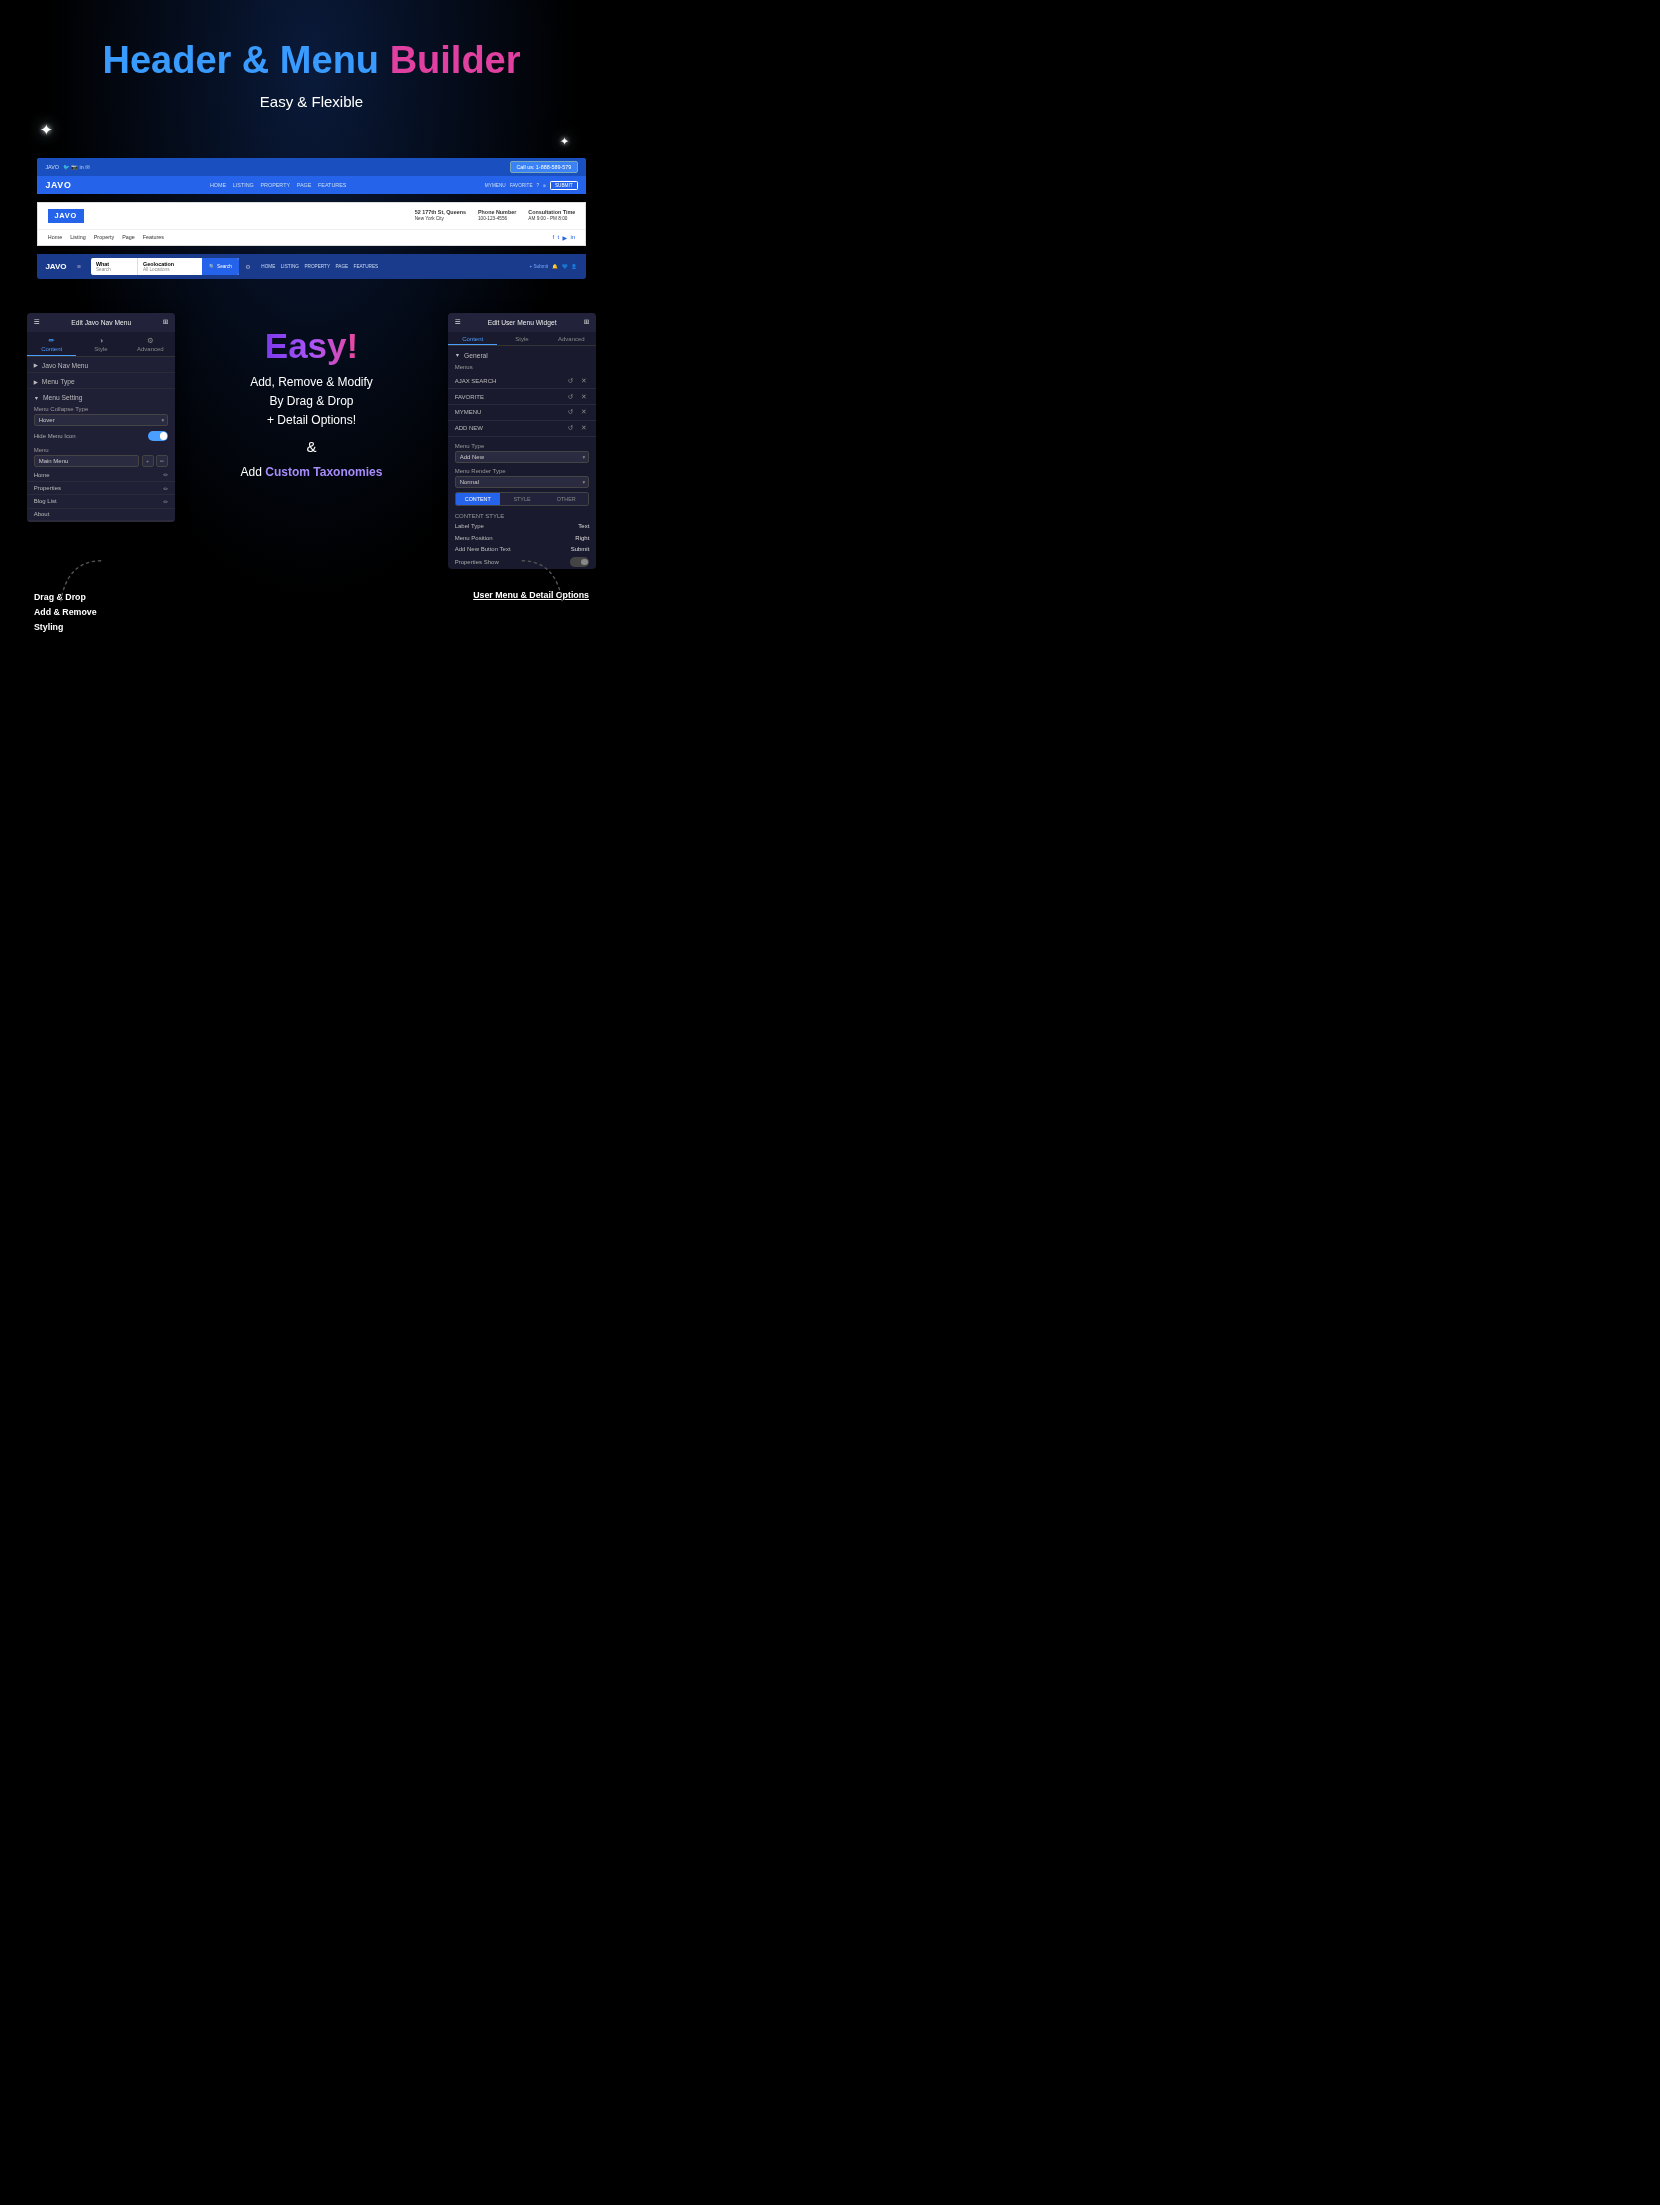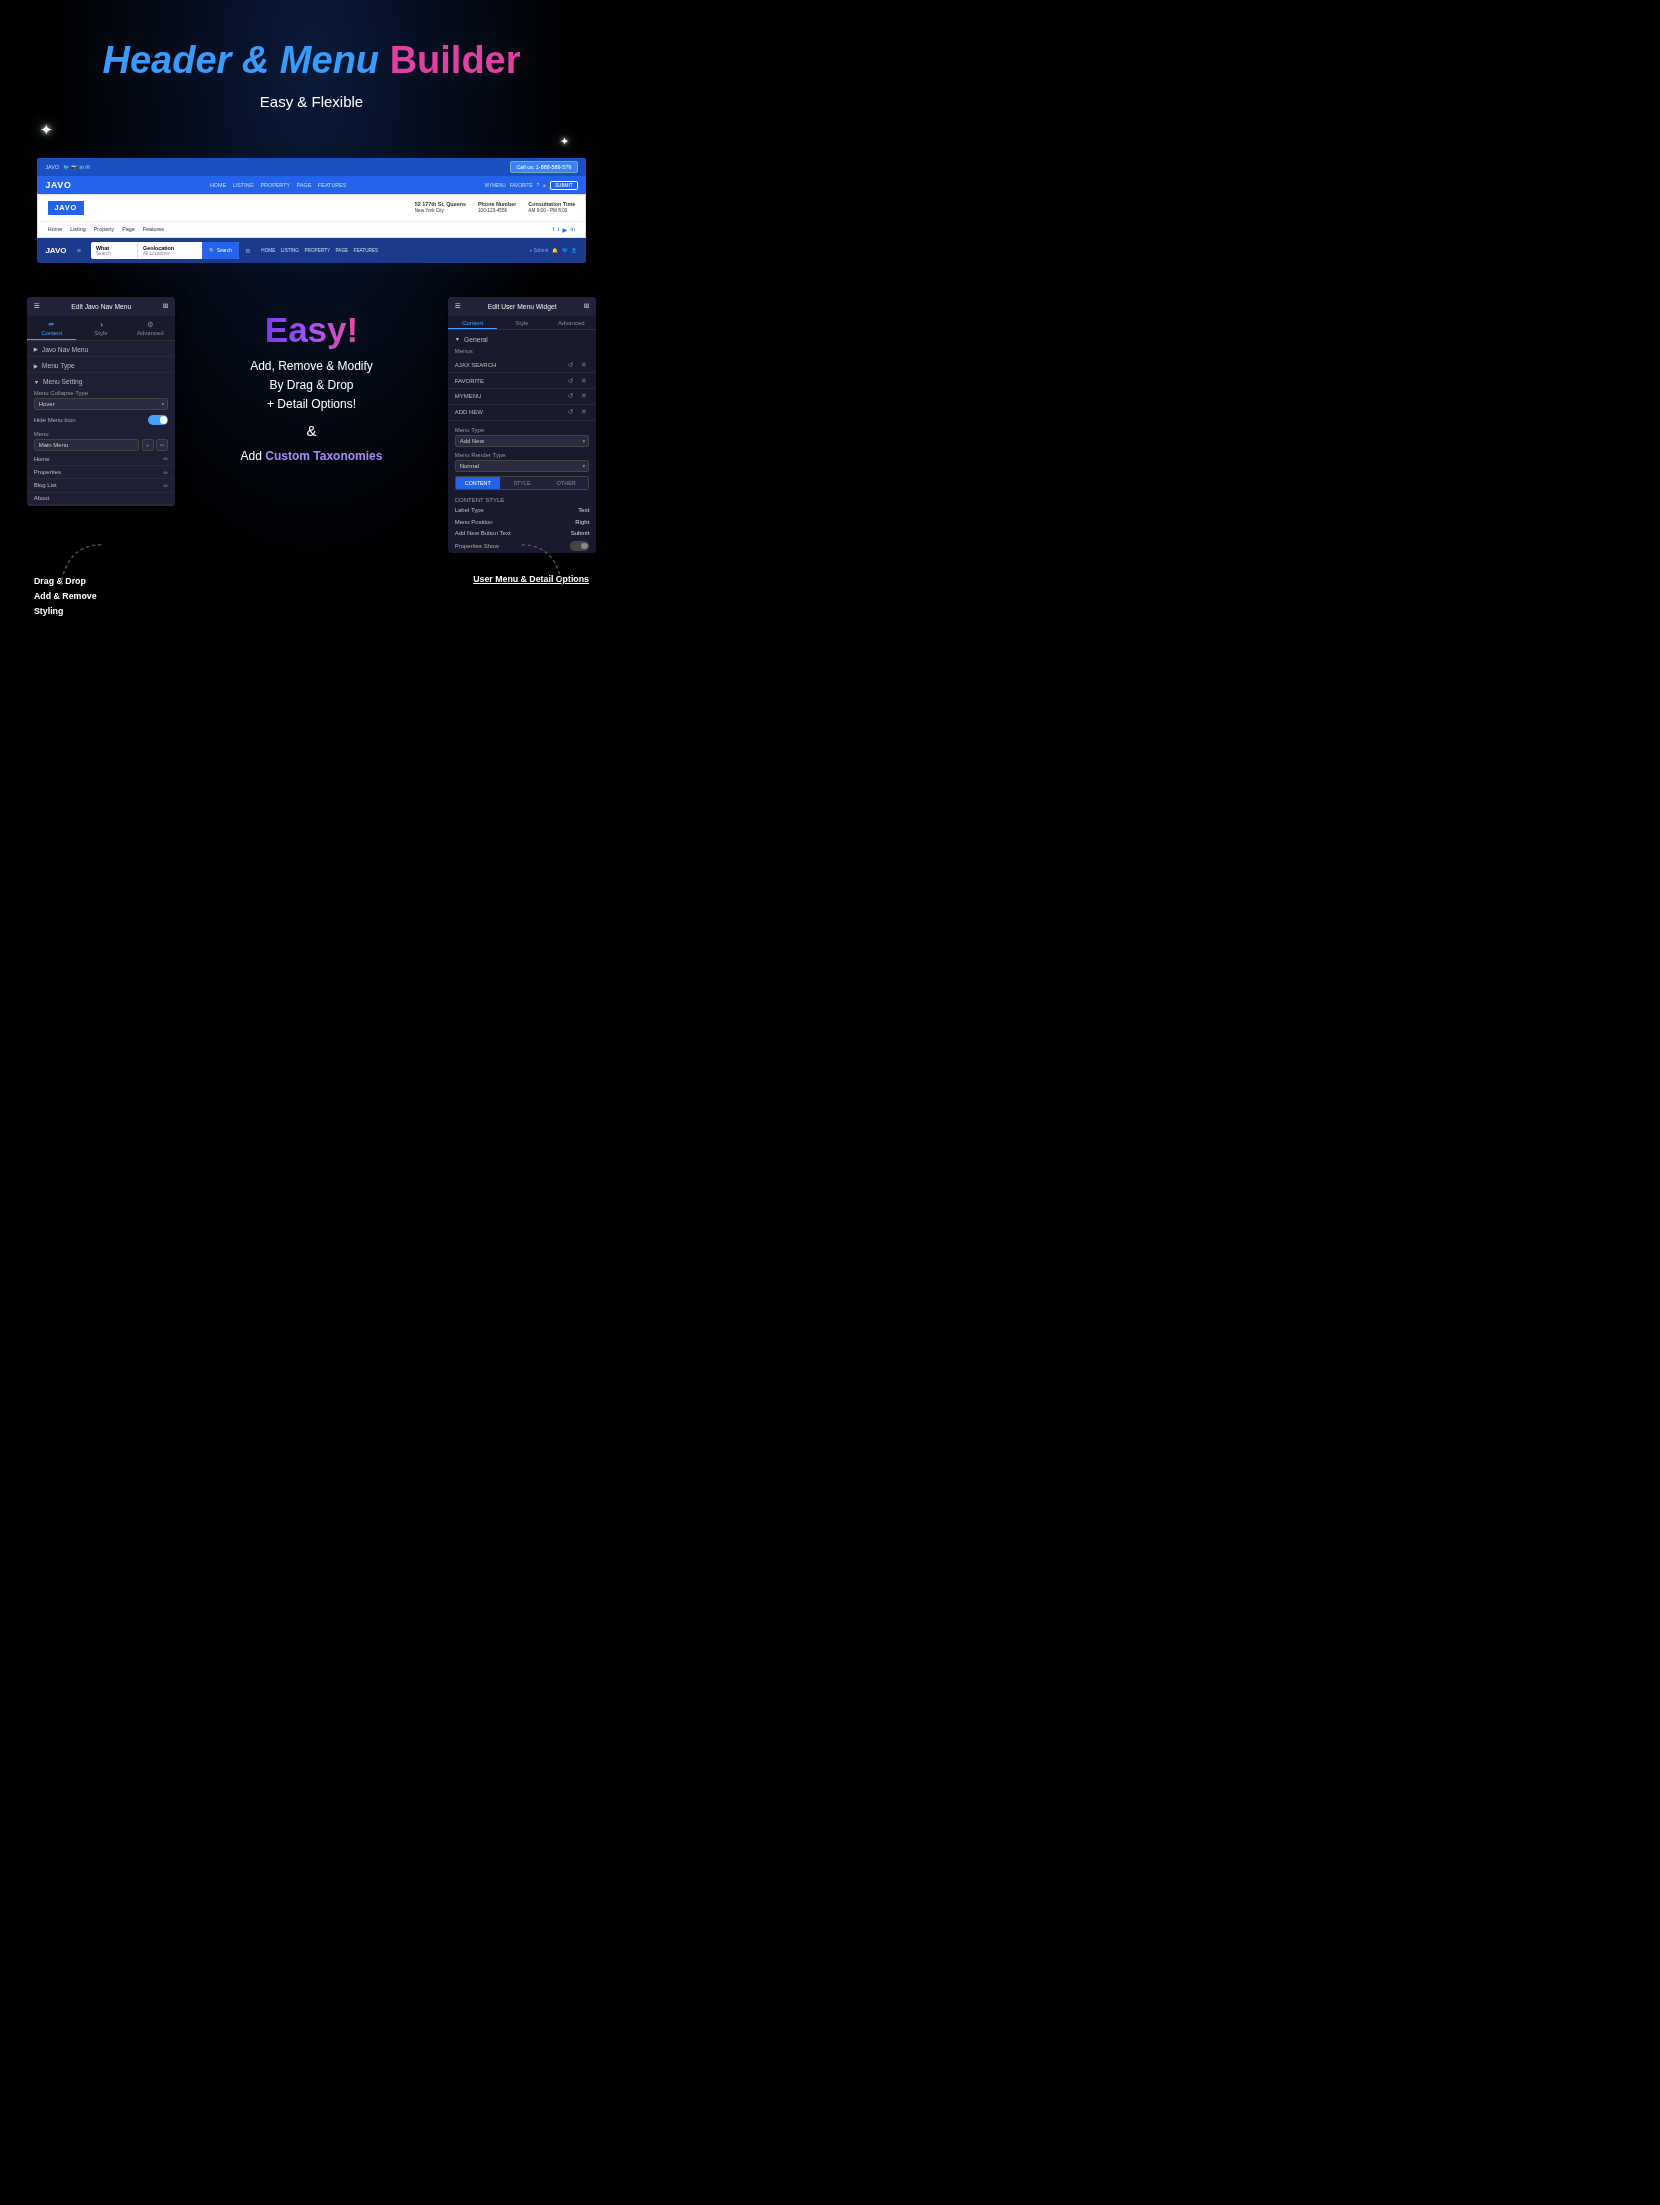--- a/index.html
+++ b/index.html
@@ -23,21 +23,21 @@
     .hero {
       text-align: center;
       padding: 40px 13.5px 20px;
     }
     .hero-title {
       font-size: 38px;
       font-weight: 900;
       line-height: 1.1;
       margin-bottom: 10.8px;
     }
-    .hero-title .blue { color: #3a9bff; font-style: italic; }
+    .hero-title .blue { color: #3a9bff; }
     .hero-title .pink { color: #e040a0; }
     .hero-subtitle {
       font-size: 15px;
       color: #fff;
       font-weight: 400;
       margin-bottom: 28px;
     }
 
     
     .star {
@@ -45,21 +45,21 @@
       color: #fff;
       font-size: 15px;
       text-shadow: 0 0 5.4px #fff, 0 0 13.5px #adf;
     }
 
     
     .header-previews {
       display: flex;
       flex-direction: column;
       align-items: center;
-      gap: 0;
+      gap: 8px;
       margin: 0 auto 20px;
       width: 88%;
     }
 
     
     .preview-1 {
       background: #2563eb;
       width: 100%;
       border-radius: 2.7px 2.7px 0 0;
       overflow: hidden;

